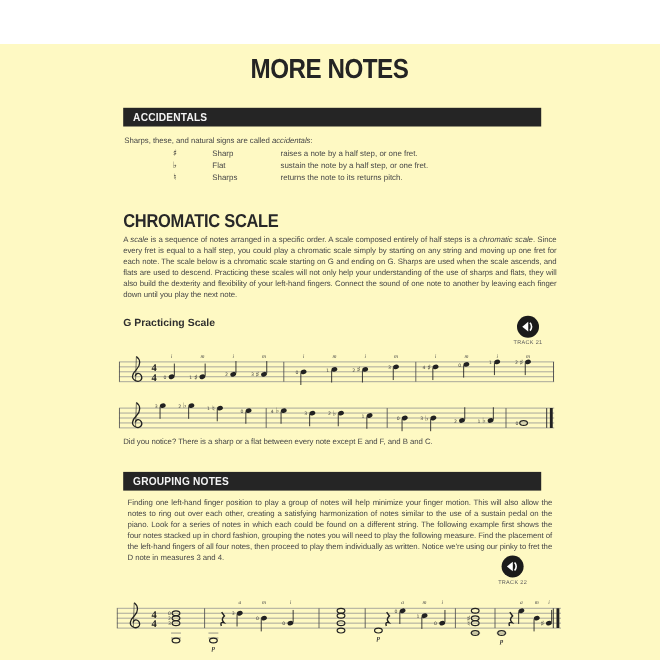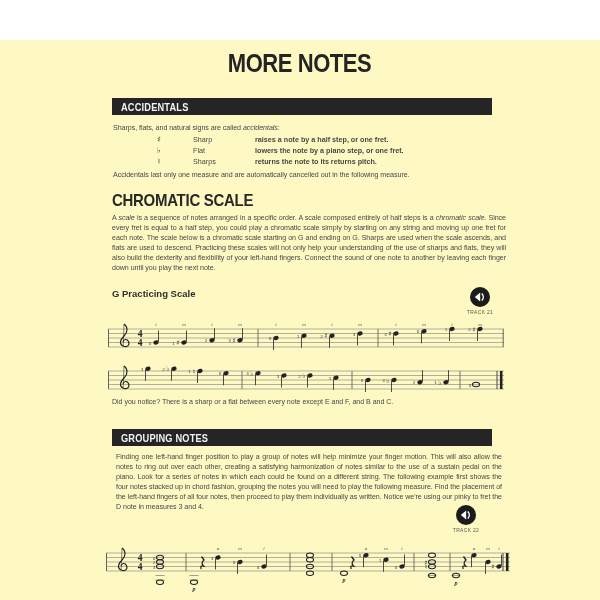--- a/index.html
+++ b/index.html
@@ -15,21 +15,21 @@
           padding-left:9px;box-sizing:border-box;}
   .secbar .lbl{color:#f4f4f4;font-size:10.5px;font-weight:bold;letter-spacing:0.2px;}
   #bar-accidentals{top:58px;}
   #bar-grouping{top:389px;}
 
   .body-text{font-size:7.1px;line-height:10px;color:#474747;letter-spacing:-0.05px;}
   #acc-intro{top:83px;left:113px;width:390px;}
   .acc-row{font-size:7.2px;color:#474747;}
   .acc-sym{position:absolute;left:40px;width:12px;text-align:center;font-family:"DejaVu Sans",sans-serif;font-size:8px;color:#333;}
   .acc-name{position:absolute;left:80px;}
-  .acc-desc{position:absolute;left:142px;font-weight:bold;}
+  .acc-desc{position:absolute;left:142px;}
   #acc-row-0{top:95px;left:113px;width:390px;height:10px;}
   #acc-row-1{top:106px;left:113px;width:390px;height:10px;}
   #acc-row-2{top:117px;left:113px;width:390px;height:10px;}
   #acc-outro{top:130px;left:113px;width:392px;}
 
   #h-chromatic{top:151px;left:112px;font-size:17px;font-weight:bold;color:#282828;letter-spacing:-0.3px;}
   #para-chromatic{top:173px;left:112px;width:394px;text-align:justify;}
   #ex-label{top:248px;left:112px;font-size:9.5px;font-weight:bold;color:#2e2e2e;}
 
   .track{width:38px;text-align:center;}
@@ -53,39 +53,38 @@
 <div id="canvas">
 
   <div id="page-title" class="abs">
     <span class="condc">MORE NOTES</span>
   </div>
 
   <div id="bar-accidentals" class="abs secbar">
     <span class="lbl cond">ACCIDENTALS</span>
   </div>
 
-  <div id="acc-intro" class="abs body-text"><span>Sharps, flats, and natural signs are called </span><span style="font-style: italic;">accidentals</span><span>:</span></div>
+  <div id="acc-intro" class="abs body-text"><span>Sharps, these, and natural signs are called </span><span style="font-style: italic;">accidentals</span><span>:</span></div>
 
   <div id="acc-row-0" class="abs acc-row">
     <span class="acc-sym">♯</span>
     <span class="acc-name">Sharp</span>
     <span class="acc-desc">raises a note by a half step, or one fret.</span>
   </div>
   <div id="acc-row-1" class="abs acc-row">
     <span class="acc-sym">♭</span>
     <span class="acc-name">Flat</span>
-    <span class="acc-desc">lowers the note by a piano step, or one fret.</span>
+    <span class="acc-desc">sustain the note by a half step, or one fret.</span>
   </div>
   <div id="acc-row-2" class="abs acc-row">
     <span class="acc-sym">♮</span>
     <span class="acc-name">Sharps</span>
     <span class="acc-desc">returns the note to its returns pitch.</span>
   </div>
 
-  <div id="acc-outro" class="abs body-text">Accidentals last only one measure and are automatically cancelled out in the following measure.</div>
 
   <div id="h-chromatic" class="abs">
     <span class="cond">CHROMATIC SCALE</span>
   </div>
 
   <div id="para-chromatic" class="abs body-text"><span>A </span><span style="font-style: italic;">scale</span><span> is a sequence of notes arranged in a specific order. A scale composed entirely of half steps is a </span><span style="font-style: italic;">chromatic scale</span><span>. Since every fret is equal to a half step, you could play a chromatic scale simply by starting on any string and moving up one fret for each note. The scale below is a chromatic scale starting on G and ending on G. Sharps are used when the scale ascends, and flats are used to descend. Practicing these scales will not only help your understanding of the use of sharps and flats, they will also build the dexterity and flexibility of your left-hand fingers. Connect the sound of one note to another by leaving each finger down until you play the next note.</span></div>
 
   <div id="ex-label" class="abs">G Practicing Scale</div>
 
   <div id="track21" class="abs track">

